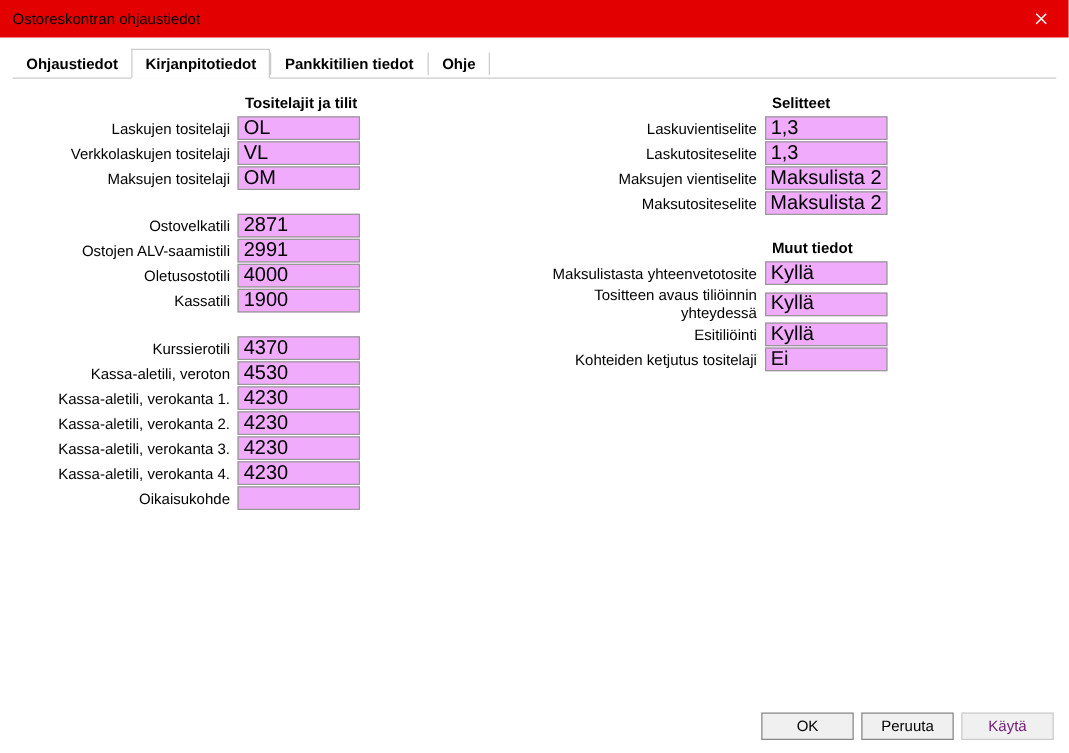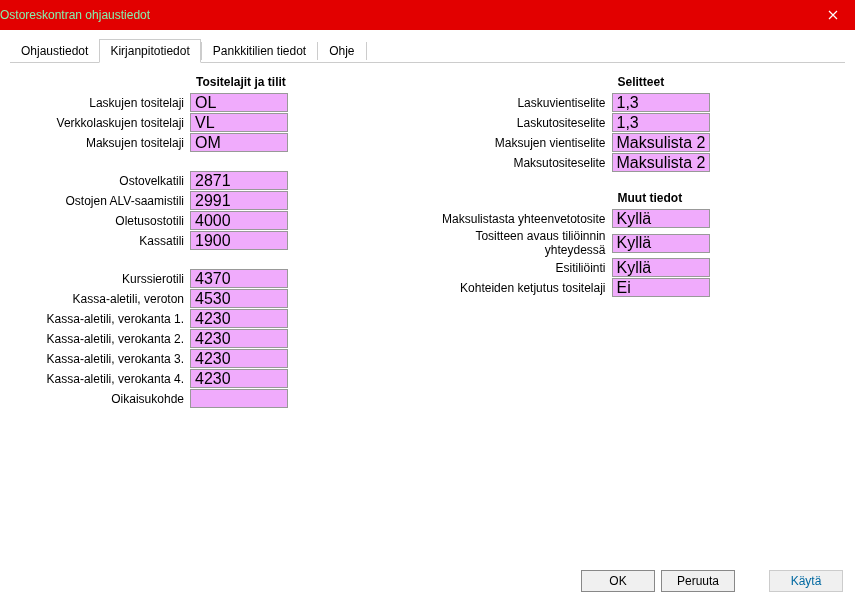--- a/index.html
+++ b/index.html
@@ -6,25 +6,26 @@
     body {
       font-family: "Segoe UI", Tahoma, sans-serif;
       font-size: 12px;
       background: #fff;
       width: 855px;
       height: 602px;
       overflow: hidden;
     }
     .titlebar {
       background: #e20000;
-      color: #86efac;
+      color: #000000;
       height: 30px;
       display: flex;
       align-items: center;
       justify-content: space-between;
+      padding-left: 10px;
     }
     .titlebar .title { font-size: 12px; }
     .titlebar .close {
       width: 45px;
       height: 30px;
       display: flex;
       align-items: center;
       justify-content: center;
       cursor: pointer;
     }
@@ -40,20 +41,21 @@
       position: relative;
     }
     .tab {
       padding: 4px 10px;
       border: 1px solid transparent;
       border-bottom: none;
       position: relative;
       top: 1px;
       cursor: pointer;
       font-size: 12px;
+      font-weight: bold;
     }
     .tab.active {
       border: 1px solid #ccc;
       border-bottom: 1px solid #fff;
       background: #fff;
     }
     .tab-sep {
       border-left: 1px solid #ccc;
       height: 18px;
       align-self: center;
@@ -106,24 +108,23 @@
       min-width: 74px;
       height: 22px;
       border: 1px solid #888;
       background: #f0f0f0;
       font-size: 12px;
       cursor: pointer;
       padding: 0 12px;
       text-align: center;
     }
     .btn:disabled {
-      color: #0369a1;
+      color: #701a75;
       border-color: #ccc;
       cursor: default;
-      margin-left: 28px;
     }
   </style>
 </head>
 <body>
 
 <div class="titlebar">
   <span class="title">Ostoreskontran ohjaustiedot</span>
   <div class="close">
     <svg viewBox="0 0 10 10">
         <path d="M1 1 L9 9 M9 1 L1 9" stroke="#fff" stroke-width="1.2"></path>

